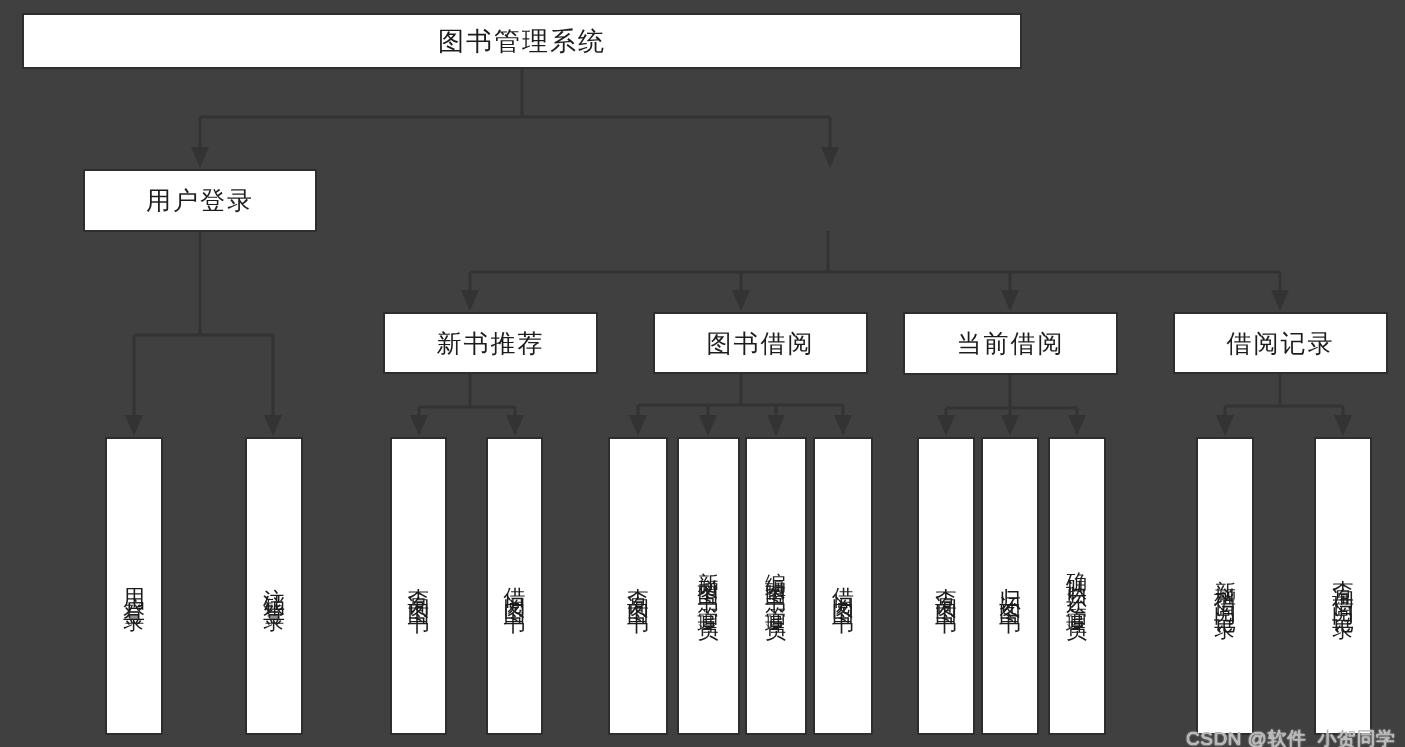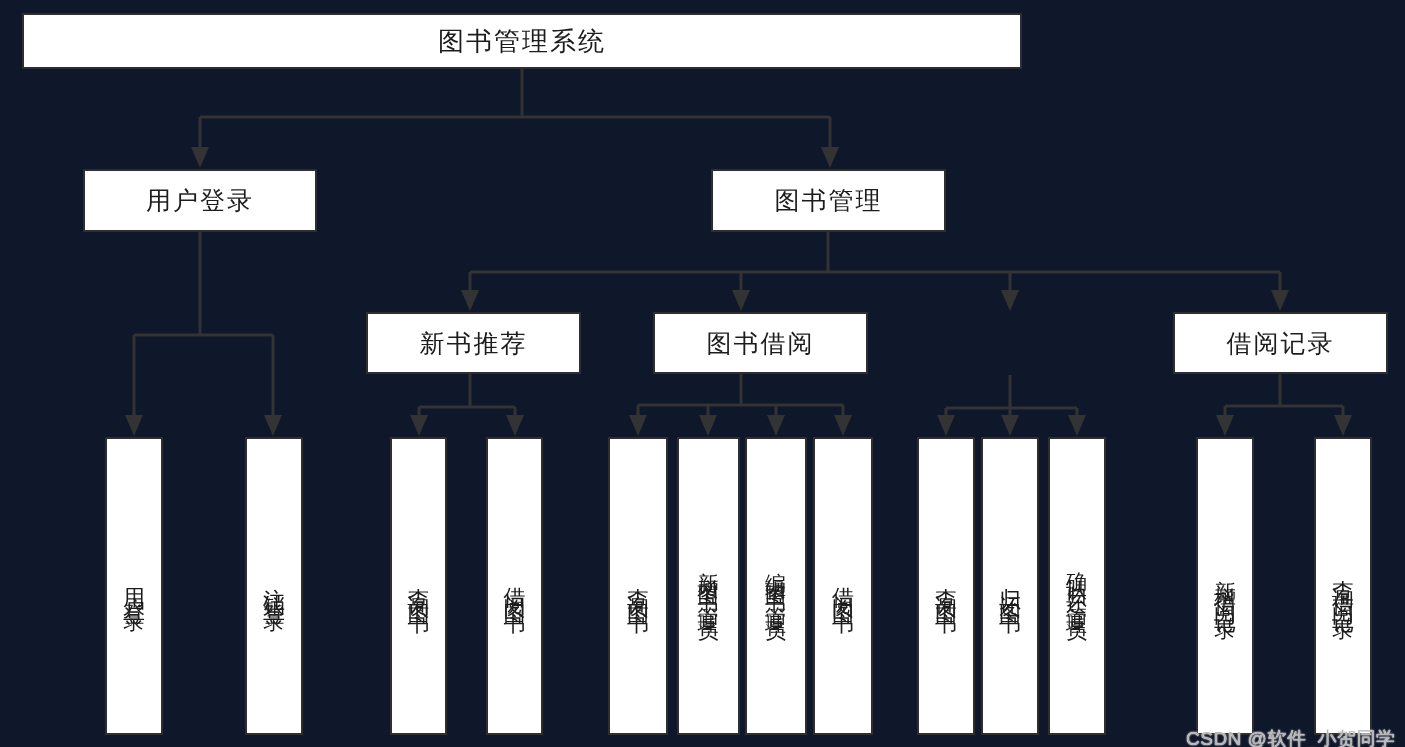--- a/index.html
+++ b/index.html
@@ -1,19 +1,19 @@
 <!DOCTYPE html>
 <html><head>
 <meta charset="utf-8">
 <style>
   html,body{margin:0;padding:0;background:#ffffff;}
   #stage{
     position:relative;
     width:1405px;height:747px;
-    background:#0f172a;
+    background:#404040;
     font-family:"Liberation Sans", sans-serif;
     overflow:hidden;
   }
   #connector-layer{position:absolute;left:0;top:0;width:1405px;height:747px;}
   .node{
     position:absolute;
     box-sizing:border-box;
     border:2.5px solid #2e2e2e;
     background:#ffffff;
     display:flex;
@@ -86,24 +86,24 @@
     <polygon class="arrow" points="1068,415 1086,415 1077,436"></polygon>
 
     <path class="line" d="M1280 374 V406 M1225 406 H1343 M1225 406 V421 M1343 406 V421"></path>
     <polygon class="arrow" points="1216,415 1234,415 1225,436"></polygon>
     <polygon class="arrow" points="1334,415 1352,415 1343,436"></polygon>
   </svg>
 
   <div class="node hbox title" style="left:22px;top:13px;width:1000px;height:56px">图书管理系统</div>
 
   <div class="node hbox" style="left:83px;top:169px;width:234px;height:63px">用户登录</div>
-  <div class="node hbox" style="left:711px;top:169px;width:235px;height:63px">图书管理</div>
 
-  <div class="node hbox" style="left:366px;top:312px;width:215px;height:62px">新书推荐</div>
+  <div class="node hbox" style="left:383px;top:312px;width:215px;height:62px">新书推荐</div>
   <div class="node hbox" style="left:653px;top:312px;width:215px;height:62px">图书借阅</div>
+  <div class="node hbox" style="left:903px;top:312px;width:215px;height:63px">当前借阅</div>
   <div class="node hbox" style="left:1173px;top:312px;width:215px;height:62px">借阅记录</div>
 
   <div class="node vbox" style="left:105px;top:437px;width:58px;height:298px">用户登录</div>
   <div class="node vbox" style="left:245px;top:437px;width:58px;height:298px">注销登录</div>
 
   <div class="node vbox" style="left:390px;top:437px;width:57px;height:298px">查询图书</div>
   <div class="node vbox" style="left:486px;top:437px;width:57px;height:298px">借阅图书</div>
 
   <div class="node vbox" style="left:608px;top:437px;width:60px;height:298px">查询图书</div>
   <div class="node vbox long" style="left:677px;top:437px;width:63px;height:298px">新增图书（管理员）</div>

